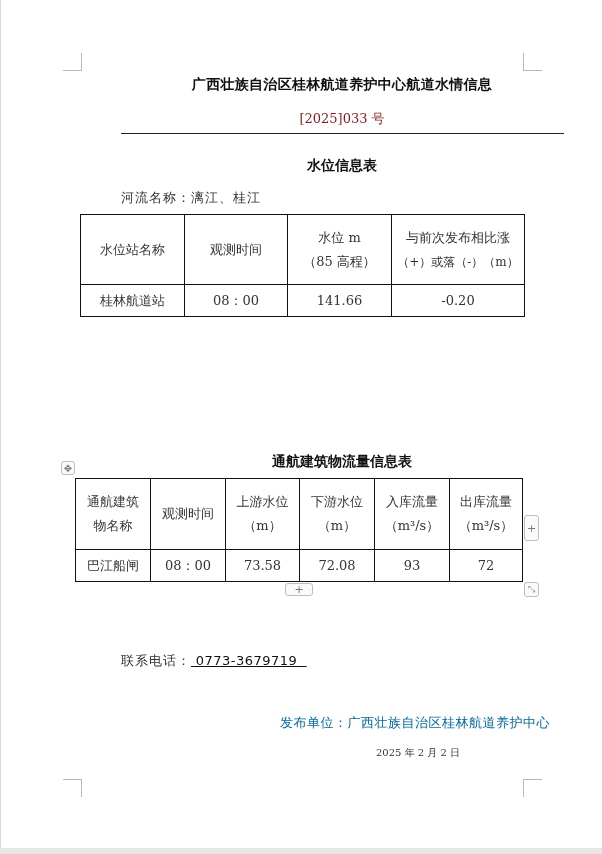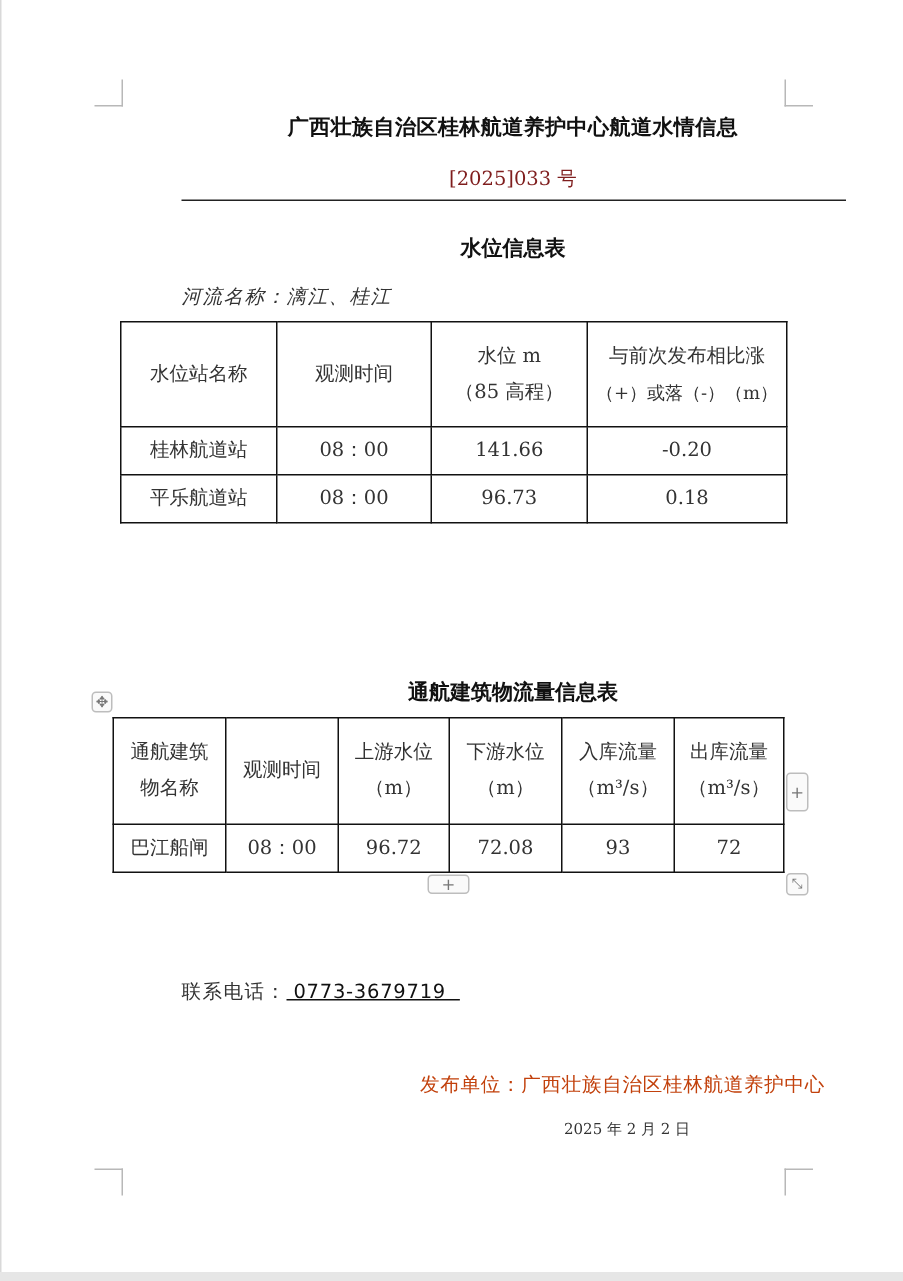--- a/index.html
+++ b/index.html
@@ -11,40 +11,40 @@
   .c-tl { left:63px; top:53px; border-right-width:1px; border-bottom-width:1px; }
   .c-tr { left:523px; top:53px; border-left-width:1px; border-bottom-width:1px; }
   .c-bl { left:63px; top:779px; border-right-width:1px; border-top-width:1px; }
   .c-br { left:523px; top:779px; border-left-width:1px; border-top-width:1px; }
 
   .abs { position:absolute;margin-left:40px; }
   .title { left:80px; width:444px; top:76px; text-align:center; font-family:"DejaVu Sans", sans-serif; font-weight:bold; font-size:14px; color:#111; letter-spacing:0.3px; }
   .docnum { left:80px; width:444px; top:110px; text-align:center; font-size:13px; color:#7f1d1d; }
   .rule { left:81px; width:443px; top:133px; height:1px; background:#222; }
   .subtitle { left:80px; width:444px; text-align:center; font-family:"DejaVu Sans", sans-serif; font-weight:bold; font-size:14px; color:#111; }
-  .river { left:81px; top:189px; font-size:13px; color:#333; letter-spacing:1px;font-style:italic; }
+  .river { left:81px; top:189px; font-size:13px; color:#333; letter-spacing:1px; }
 
   table { border-collapse:collapse; position:absolute; table-layout:fixed; }
   td, th { border:1px solid #111; text-align:center; vertical-align:middle; font-size:13px; font-weight:normal; color:#333; padding:0; line-height:24px; }
   .t1 { left:80px; top:214px; width:444px; }
   .t1 th { height:69px; }
   .t1 td { height:31px; }
   .t2 { left:75px; top:478px; width:447px; }
   .t2 th { height:70px; }
   .t2 td { height:31px; }
 
   .handle { position:absolute; border:1px solid #bdbdbd; border-radius:3px; background:#fafafa; color:#777; font-family:"DejaVu Sans", sans-serif; font-size:11px; display:flex; align-items:center; justify-content:center; box-sizing:border-box; }
   .move-handle { left:61px; top:461px; width:14px; height:14px; font-size:10px; }
   .add-col { left:524px; top:515px; width:15px; height:26px; }
   .add-row { left:285px; top:583px; width:28px; height:13px; }
   .resize { left:524px; top:582px; width:15px; height:15px; font-size:9px; }
 
   .contact { left:81px; top:652px; font-size:13px; color:#333; letter-spacing:1px; }
   .phone { font-family:"DejaVu Sans", sans-serif; letter-spacing:0.5px; text-decoration:underline; color:#111; white-space:pre; }
-  .publisher { left:240px; top:714px; font-size:13px; color:#c2410c; letter-spacing:0.5px; }
+  .publisher { left:240px; top:714px; font-size:13px; color:#0369a1; letter-spacing:0.5px; }
   .date { left:336px; top:746px; font-size:10px; color:#333; }
 </style>
 </head>
 <body>
 
 <div class="page-edge-left"></div>
 <div class="page-edge-bottom"></div>
 <div class="corner c-tl"></div>
 <div class="corner c-tr"></div>
 <div class="corner c-bl"></div>
@@ -80,26 +80,20 @@
           <div>与前次发布相比涨</div>
           <div style="font-size:12px">（+）或落（-）（m）</div>
         </th>
   </tr>
   <tr>
     <td>桂林航道站</td>
     <td>08：00</td>
     <td>141.66</td>
     <td>-0.20</td>
   </tr>
-  <tr>
-    <td>平乐航道站</td>
-    <td>08：00</td>
-    <td>96.73</td>
-    <td>0.18</td>
-  </tr>
 </tbody>
   </table>
 
 <div class="abs subtitle" style="top:453px;">通航建筑物流量信息表</div>
 
 <div class="handle move-handle">✥</div>
 
 <table class="t2">
   <colgroup>
       <col style="width:75px">
@@ -131,21 +125,21 @@
           <div>（m³/s）</div>
         </th>
     <th>
           <div>出库流量</div>
           <div>（m³/s）</div>
         </th>
   </tr>
   <tr>
     <td>巴江船闸</td>
     <td>08：00</td>
-    <td>96.72</td>
+    <td>73.58</td>
     <td>72.08</td>
     <td>93</td>
     <td>72</td>
   </tr>
 </tbody>
   </table>
 
 <div class="handle add-col">+</div>
 <div class="handle add-row">+</div>
 <div class="handle resize">⤡</div>

